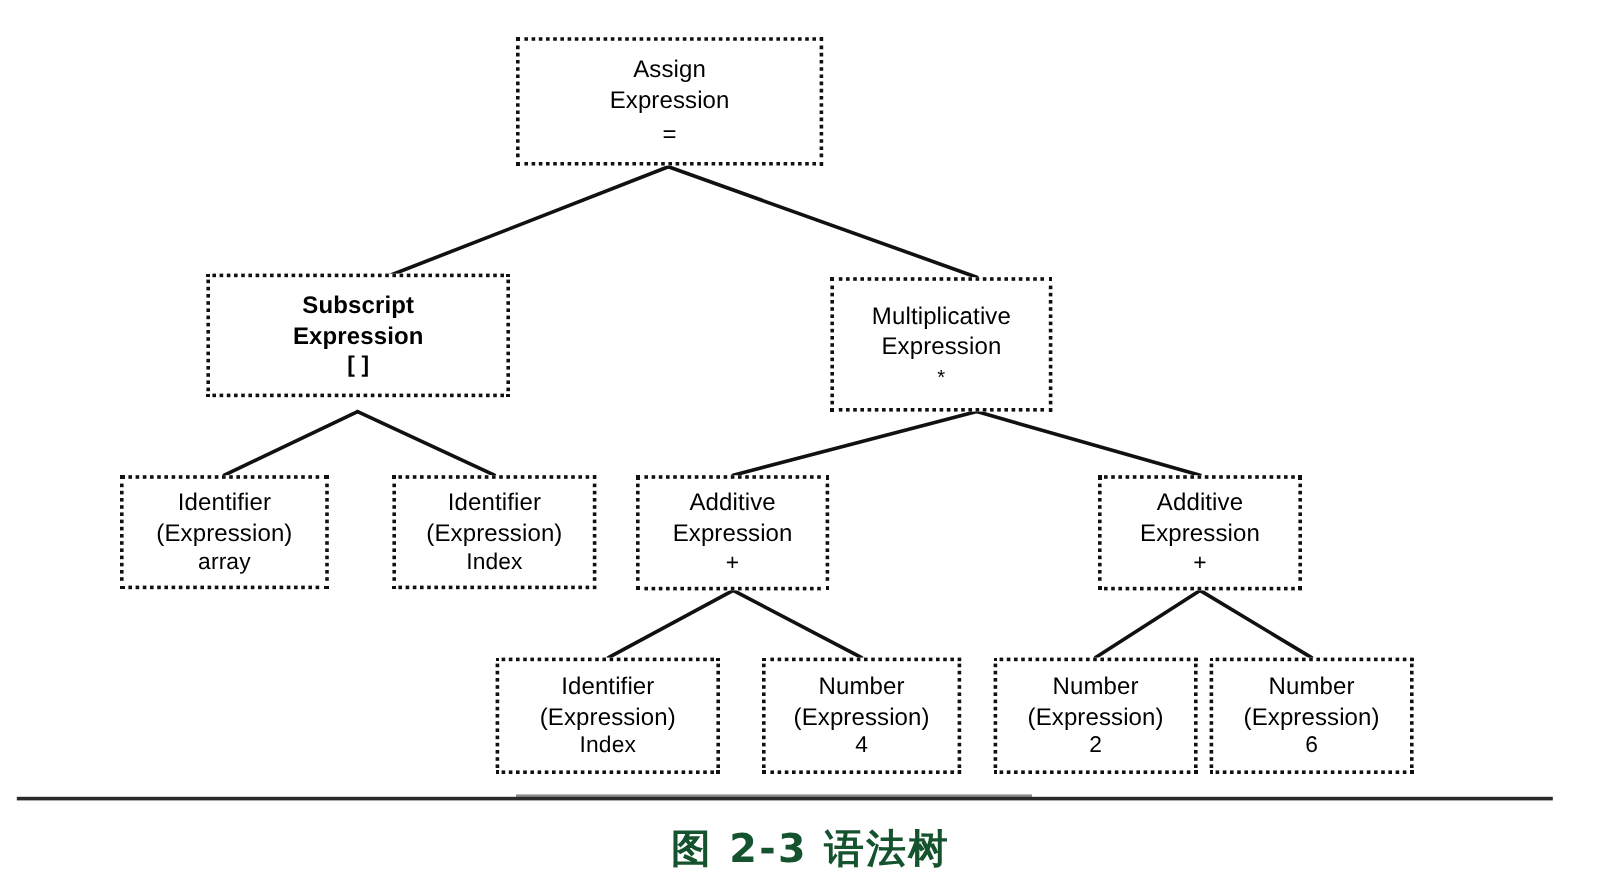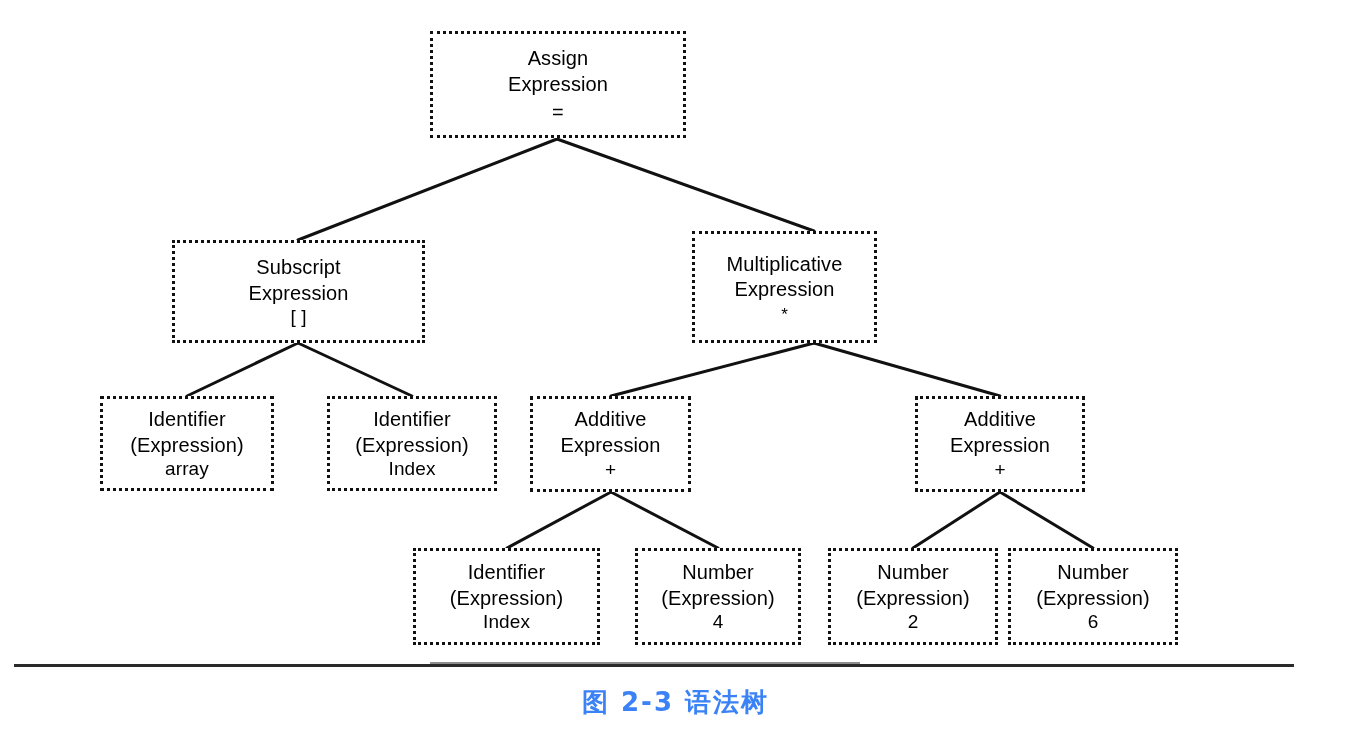--- a/index.html
+++ b/index.html
@@ -79,24 +79,24 @@
     height: 4px;
     background: #8d8d8d;
   }
   #figure-caption {
     position: absolute;
     left: 0;
     top: 685px;
     width: 1351px;
     text-align: center;
     font-family: "DejaVu Sans", "Liberation Sans", sans-serif;
-    font-size: 26px;
+    font-size: 33px;
     font-weight: bold;
     letter-spacing: 2px;
-    color: #3b82f6;
+    color: #14532d;
   }
 </style>
 </head>
 <body>
 
 <div id="diagram-root">
 
   <svg id="edge-layer" viewBox="0 0 1351 734" xmlns="http://www.w3.org/2000/svg">
     <g stroke="#111111" stroke-width="3" stroke-linecap="round" fill="none">
       <line x1="557" y1="139" x2="298" y2="240"></line>
@@ -111,21 +111,21 @@
       <line x1="1000" y1="492" x2="1093" y2="548"></line>
     </g>
   </svg>
 
   <div class="node" style="left:430px; top:31px; width:256px; height:107px;">
     <span class="line">Assign</span>
     <span class="line">Expression</span>
     <span class="op op-eq">=</span>
   </div>
 
-  <div class="node" style="left:172px; top:240px; width:253px; height:103px;">
+  <div class="node" style="left:172px; top:228px; width:253px; height:103px;font-weight:bold;">
     <span class="line">Subscript</span>
     <span class="line">Expression</span>
     <span class="op">[ ]</span>
   </div>
 
   <div class="node" style="left:692px; top:231px; width:185px; height:112px;">
     <span class="line">Multiplicative</span>
     <span class="line">Expression</span>
     <span class="op op-star">*</span>
   </div>

